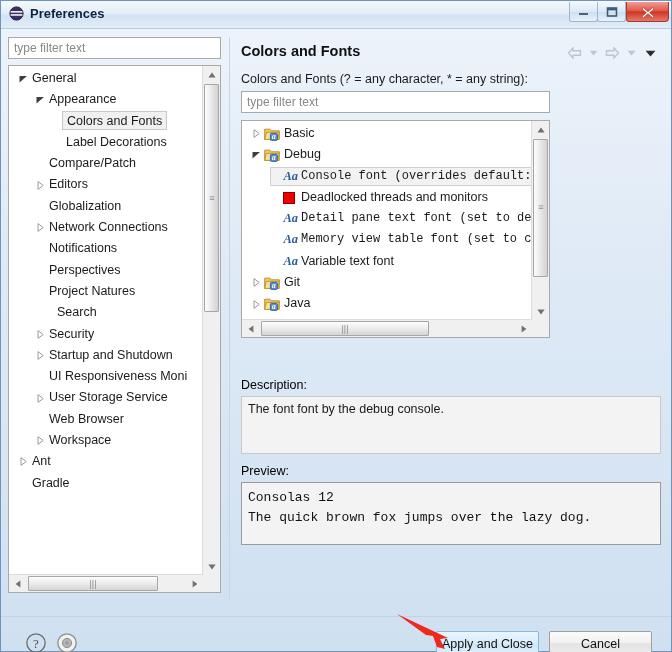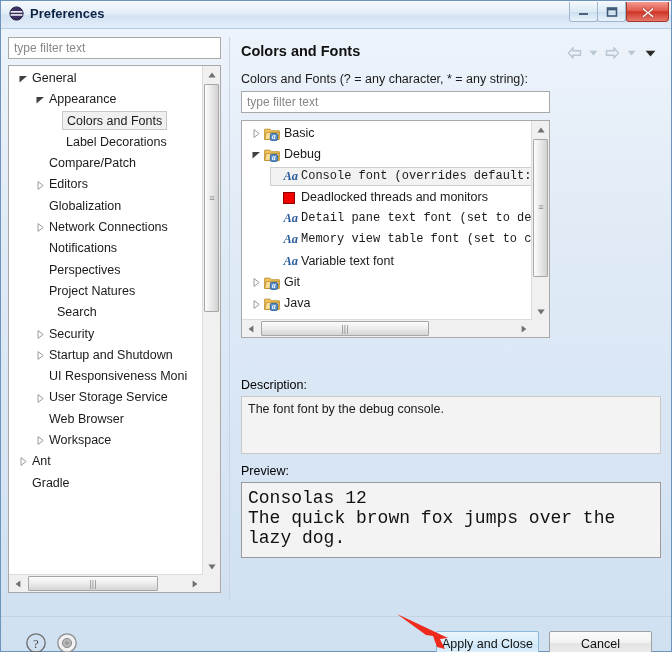--- a/index.html
+++ b/index.html
@@ -155,23 +155,23 @@
 
   
   #desc-label{position:absolute;left:8px;top:350px;font-size:12.5px;}
   #desc-box{
     position:absolute;left:8px;top:368px;width:420px;height:58px;
     border:1px solid #c9c9c9;background:#f3f3f3;box-sizing:border-box;
     font-size:12.5px;color:#1a1a1a;padding:5px 0 0 6px;
   }
   #prev-label{position:absolute;left:8px;top:436px;font-size:12.5px;}
   #prev-box{
-    position:absolute;left:8px;top:454px;width:420px;height:76px;
+    position:absolute;left:8px;top:454px;width:420px;height:63px;
     border:1px solid #9b9b9b;background:#f3f3f3;box-sizing:border-box;
-    font-family:"Liberation Mono", monospace;font-size:18px;color:#111;
+    font-family:"Liberation Mono", monospace;font-size:13px;color:#111;
     padding:5px 0 0 6px;line-height:20px;
   }
 
   .bbtn{
     position:absolute;height:24px;
     background:linear-gradient(180deg,#fbfbfb 0%,#f1f1f1 48%,#e4e4e4 50%,#edecec 100%);
     border:1px solid #a0a0a0;border-radius:2px;box-sizing:border-box;
     font-size:12.5px;color:#111;display:flex;align-items:center;justify-content:center;
   }
 

